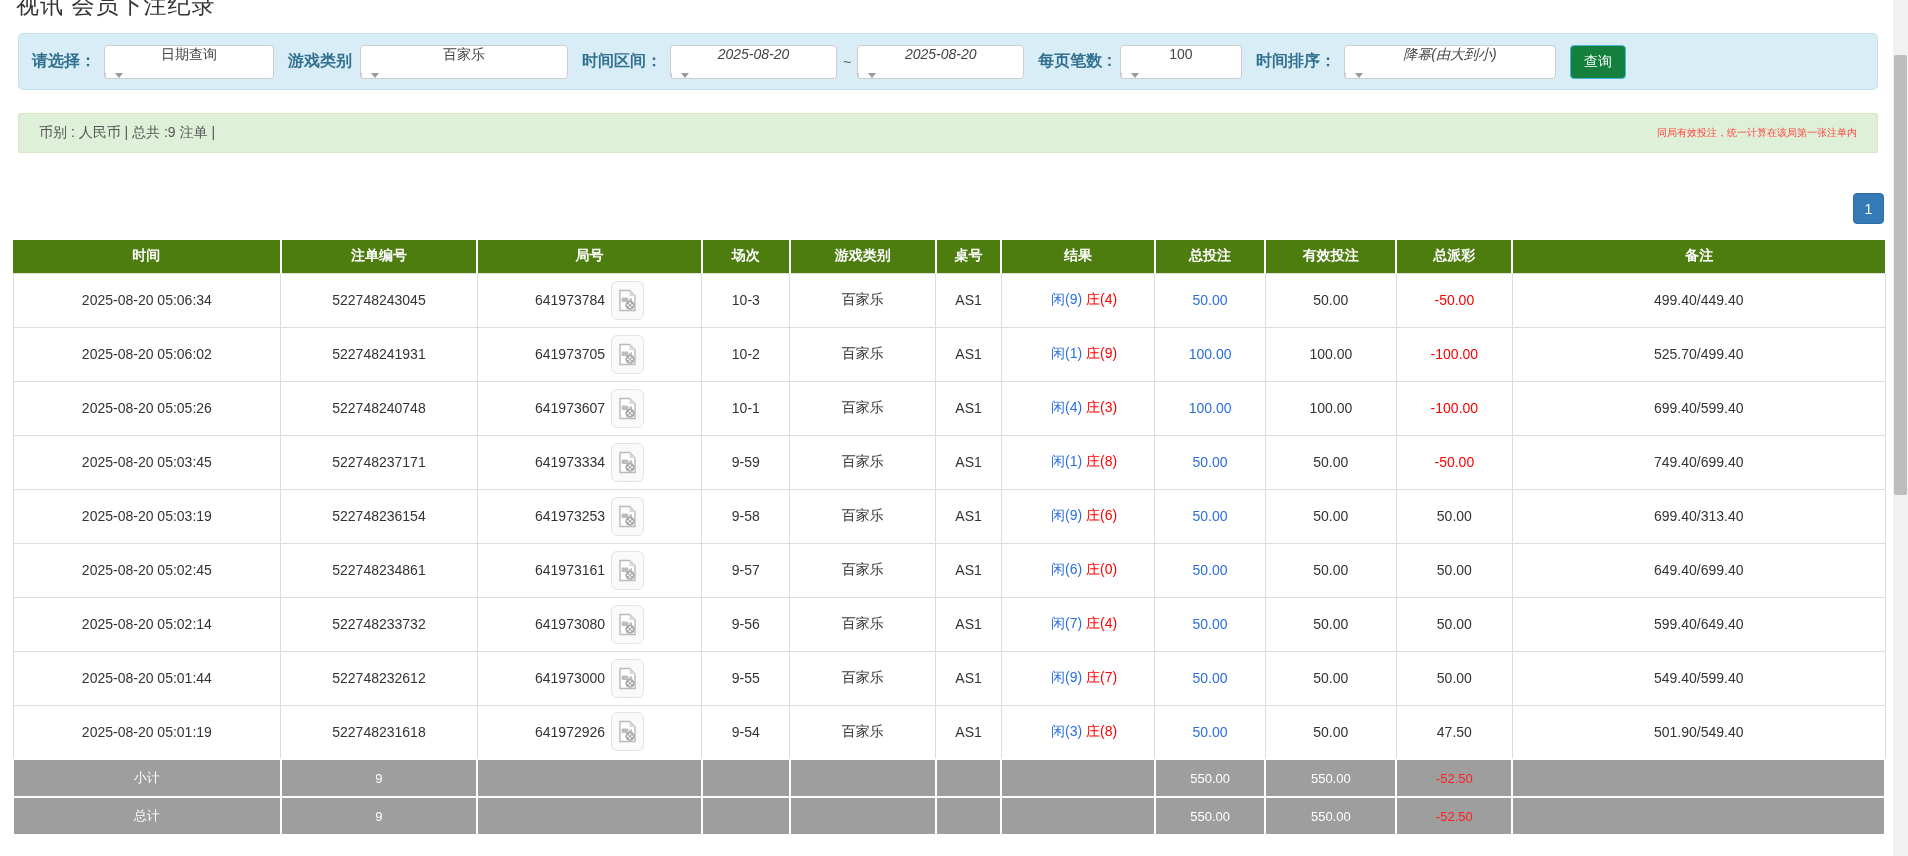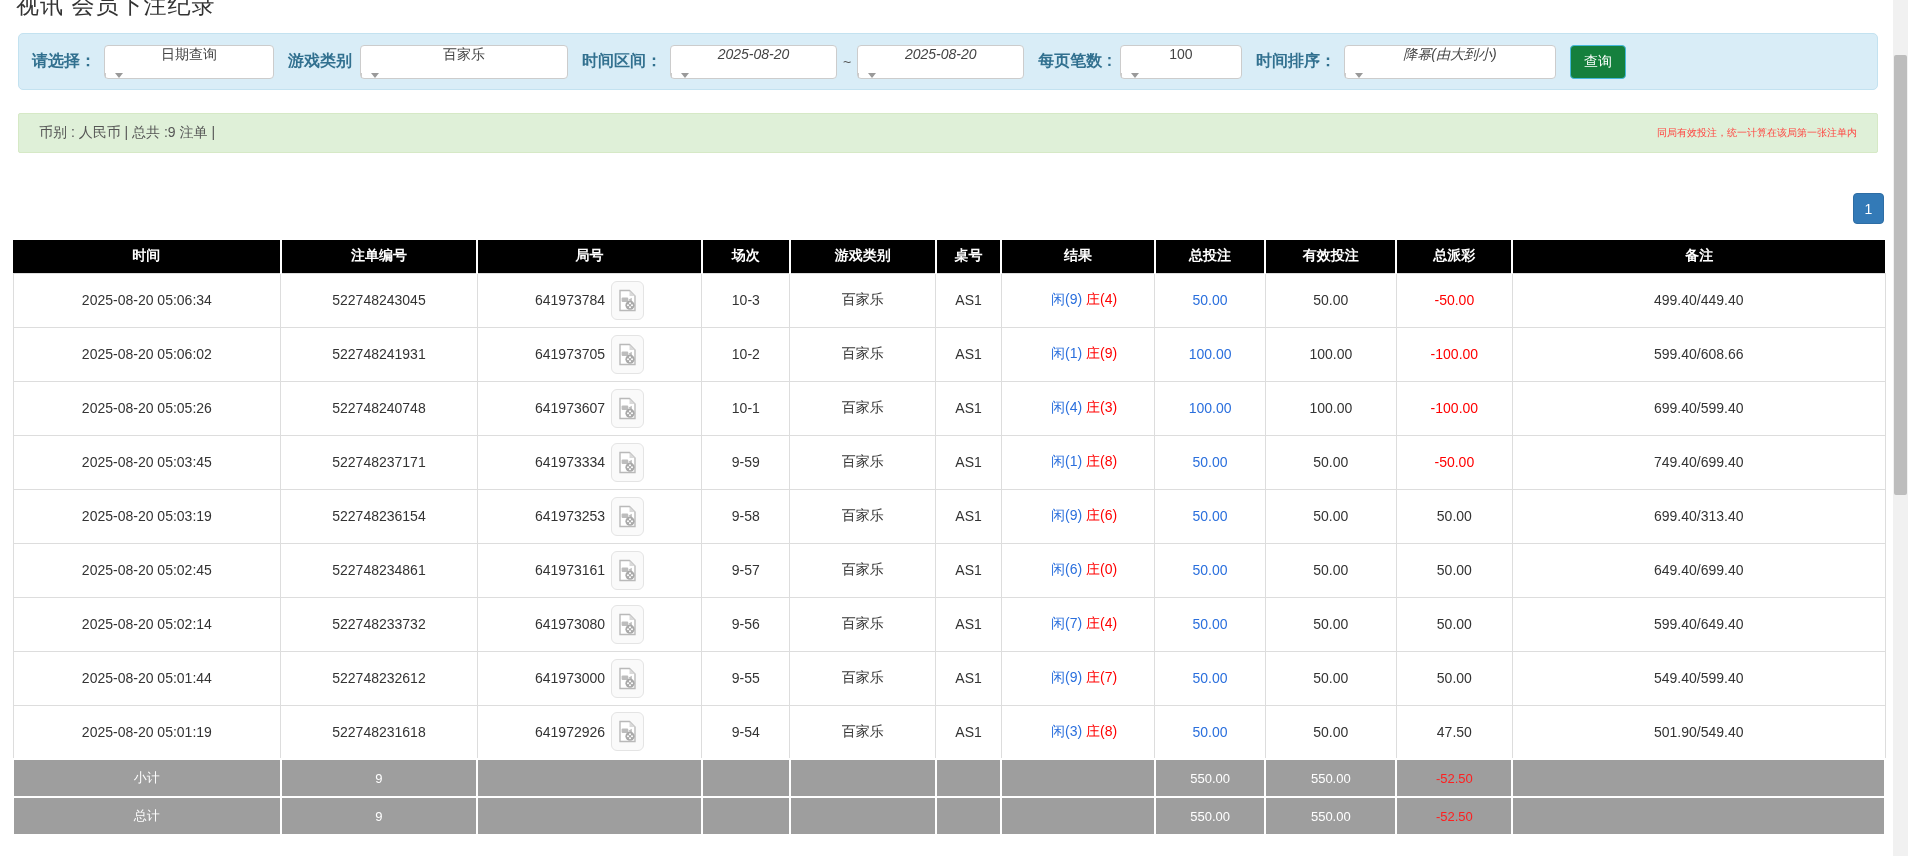--- a/index.html
+++ b/index.html
@@ -36,21 +36,21 @@
   .summary-right { font-size:10px; color:#ff4642; }
 
   
   .pagination { position:absolute; top:193px; right:24px; }
   .page-btn { width:31px; height:31px; background:#337ab7; border:1px solid #2e6da4;
     border-radius:4px; color:#fff; font-size:14px; cursor:pointer; }
 
   
   .bet-table { position:absolute; left:12px; top:240px; width:1874px;
     border-collapse:collapse; table-layout:fixed; }
-  .bet-table th { background:#000000; color:#fff; font-size:14px; font-weight:bold;
+  .bet-table th { background:#4d7c0f; color:#fff; font-size:14px; font-weight:bold;
     height:33px; text-align:center; }
   .bet-table th + th { border-left:2px solid #fff; }
   .data-row td { height:54px; border:1px solid #ddd; text-align:center;
     font-size:14px; color:#333; background:#fff; }
   .round-wrap { display:inline-flex; align-items:center; gap:6px; }
   .video-btn { width:33px; height:39px; background:#fafafa; border:1px solid #e4e4e4;
     border-radius:6px; cursor:pointer; display:inline-flex; align-items:center;
     justify-content:center; padding:0; }
   .res-player { color:#2a6fdd;margin-left:12px; }
   .res-banker { color:#ff0000; }
@@ -208,21 +208,21 @@
               </svg>
             </button>
           </span></td>
         <td>10-2</td>
         <td>百家乐</td>
         <td>AS1</td>
         <td><span class="res-player">闲(1)</span> <span class="res-banker">庄(9)</span></td>
         <td><a class="bet-link">100.00</a></td>
         <td>100.00</td>
         <td class="neg">-100.00</td>
-        <td>599.40/608.66</td>
+        <td>525.70/499.40</td>
       </tr>
       <tr class="data-row">
         <td>2025-08-20 05:05:26</td>
         <td>522748240748</td>
         <td><span class="round-wrap">
             <span>641973607</span>
             <button class="video-btn">
               <svg width="19" height="23" viewBox="0 0 19 23">
                 <path d="M2 1.5 h9.5 l5.5 5.5 v14.5 h-15 z" fill="#fff" stroke="#b9b9b9" stroke-width="1.4"></path>
                 <path d="M11.5 1.5 l5.5 5.5 h-5.5 z" fill="#d9d9d9"></path>

